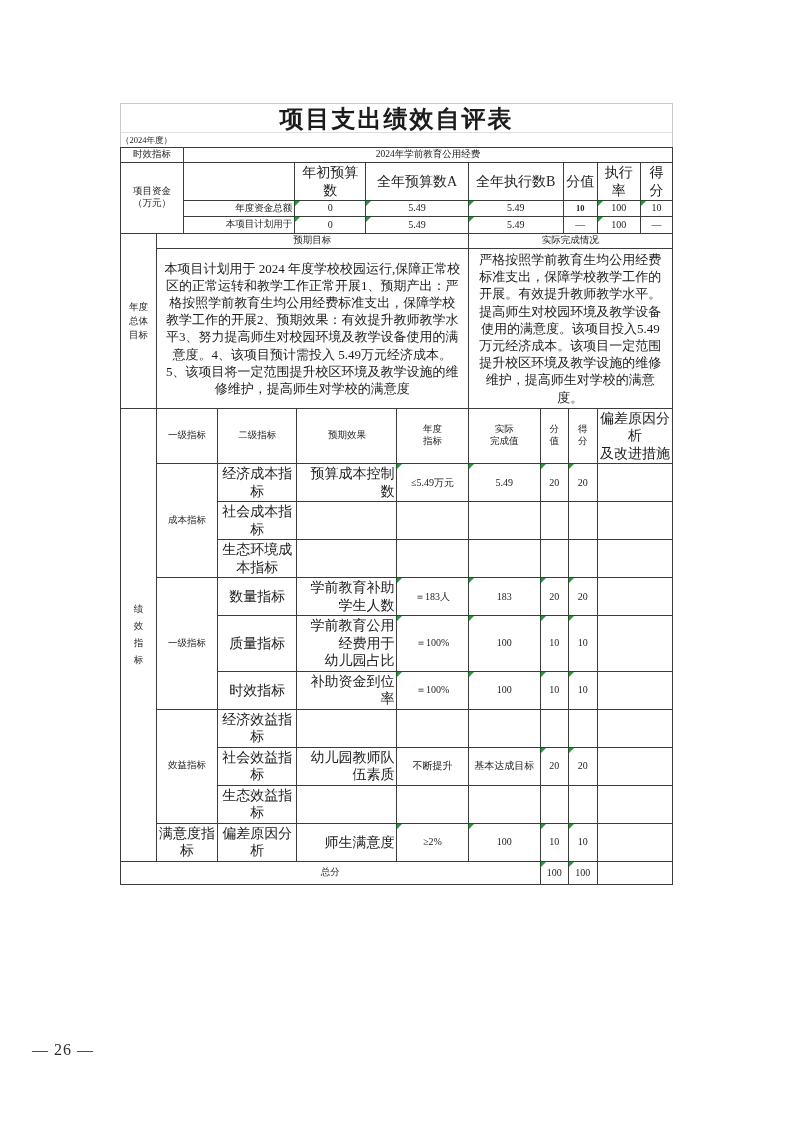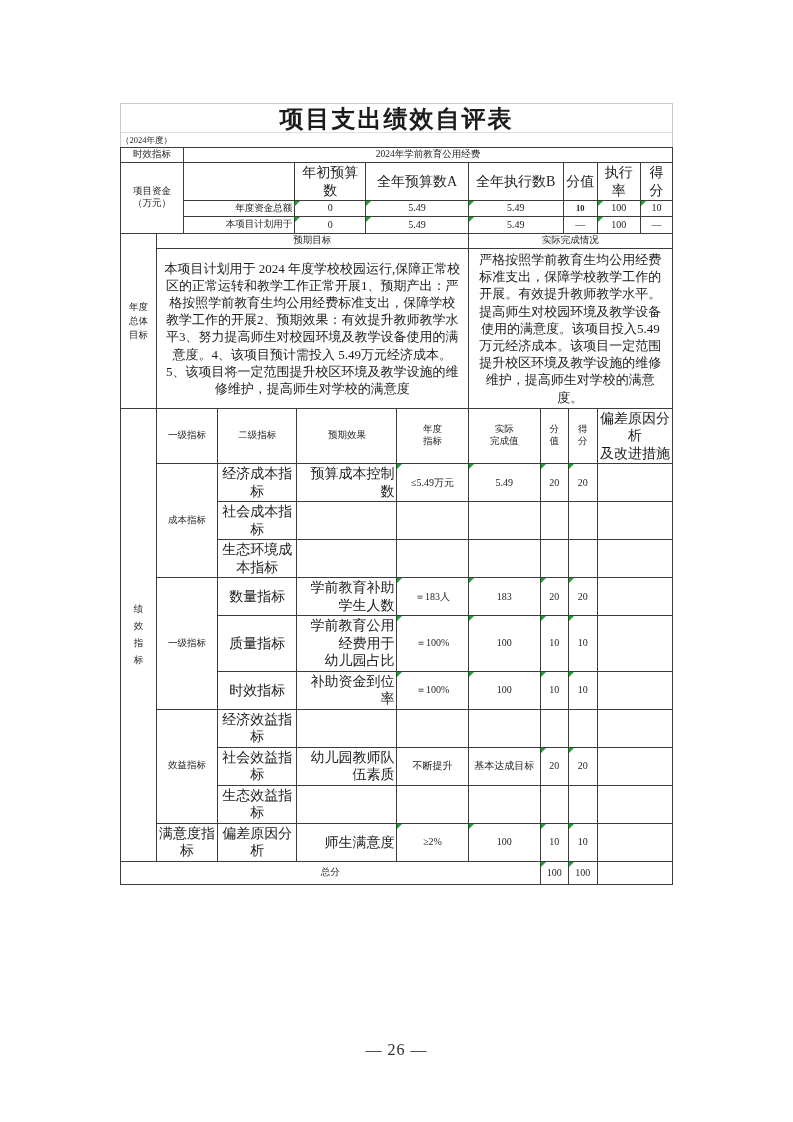--- a/index.html
+++ b/index.html
@@ -26,21 +26,21 @@
   .goaltext { font-size: 13px; line-height: 17.2px; text-align: center; padding: 2px 7px; }
   .vblock { display: inline-block; width: 1.1em; word-break: break-all; line-height: 1.8; }
   .vblock2 { display: inline-block; width: 2.2em; word-break: break-all; line-height: 1.5; }
 
   
   .tri { position: relative; }
   .tri::before { content: ""; position: absolute; top: 0; left: 0; width: 0; height: 0;
     border-top: 5px solid var(--flag, #1e9e33); border-right: 5px solid transparent; }
 
   .page-number { position: absolute; top: 1041px; left: 0; width: 793px;
-    text-align: center; font-size: 16px; letter-spacing: 1px; color: #2e2e2e; }
+    font-size: 16px; letter-spacing: 1px; color: #2e2e2e; padding-left: 32px; }
 </style>
 </head>
 <body>
 
 <div class="sheet">
 
   <div class="title-block">
     <div class="doc-title">项目支出绩效自评表</div>
     <div class="doc-subtitle">（2024年度）</div>
   </div>

